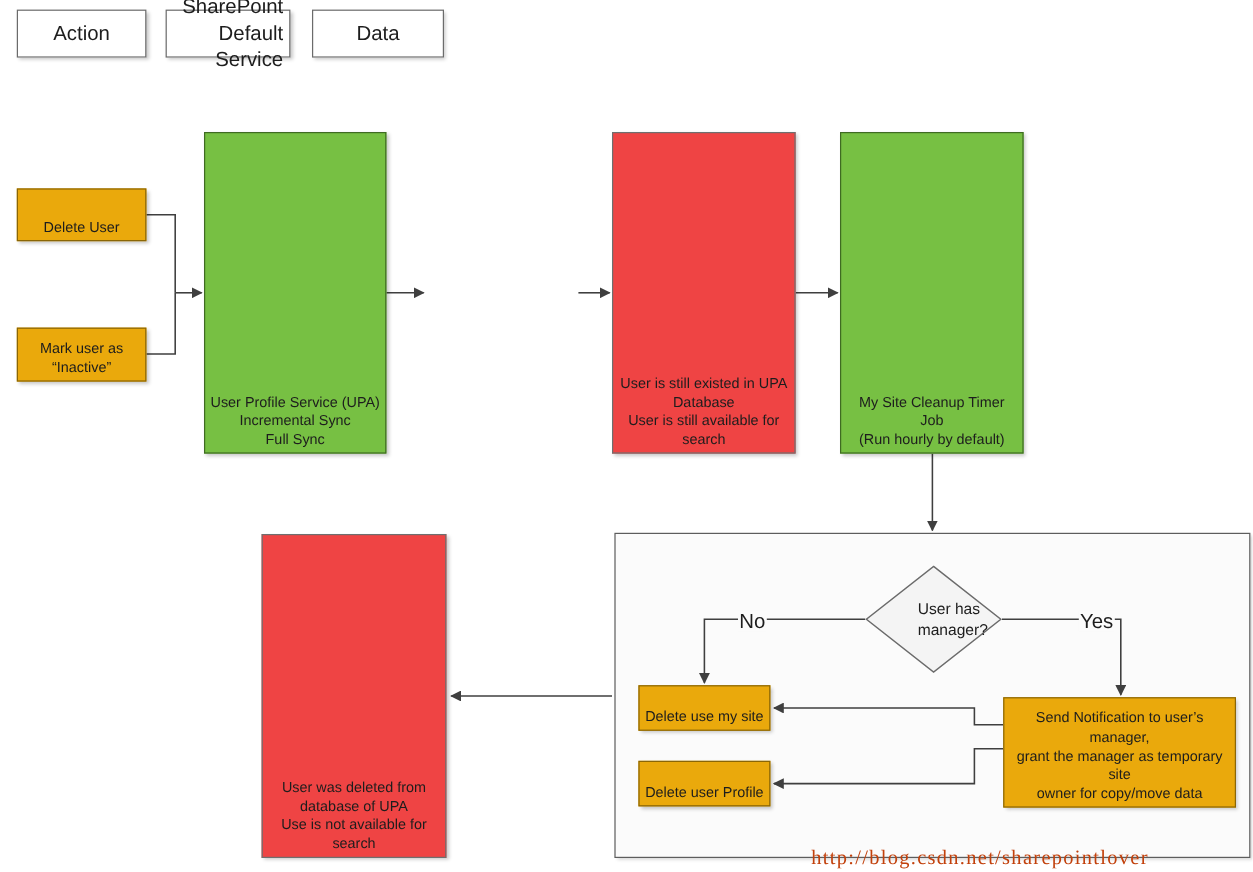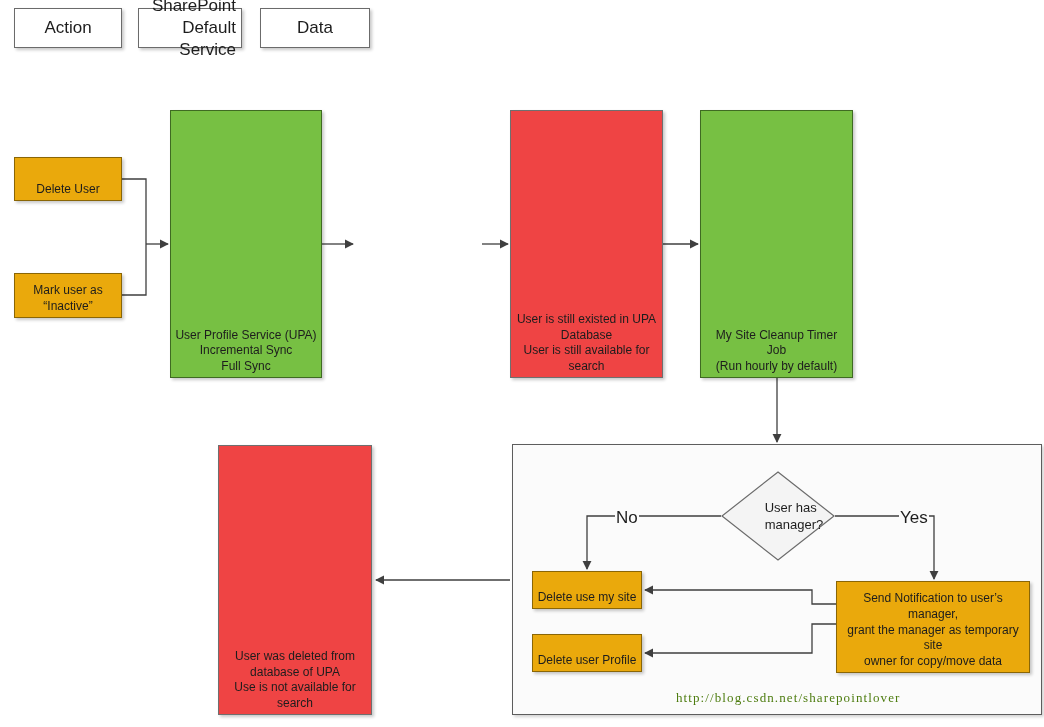--- a/index.html
+++ b/index.html
@@ -99,24 +99,25 @@
     position: absolute;
     left: 0;
     top: 0;
     width: 1044px;
     height: 727px;
     pointer-events: none;
   }
   .watermark {
     position: absolute;
     font-family: "Liberation Serif", serif;
-    font-size: 13px;
+    font-size: 17px;
     letter-spacing: 1.1px;
-    color: #4d7c0f;
+    color: #c2410c;
     white-space: nowrap;
+    margin-top: 15px;
   }
 </style>
 </head>
 <body>
 
 <div id="canvas">
 
   <div class="legend-box action" style="left:14px; top:8px; width:108px; height:40px;">
     <span>Action</span>
   </div>

